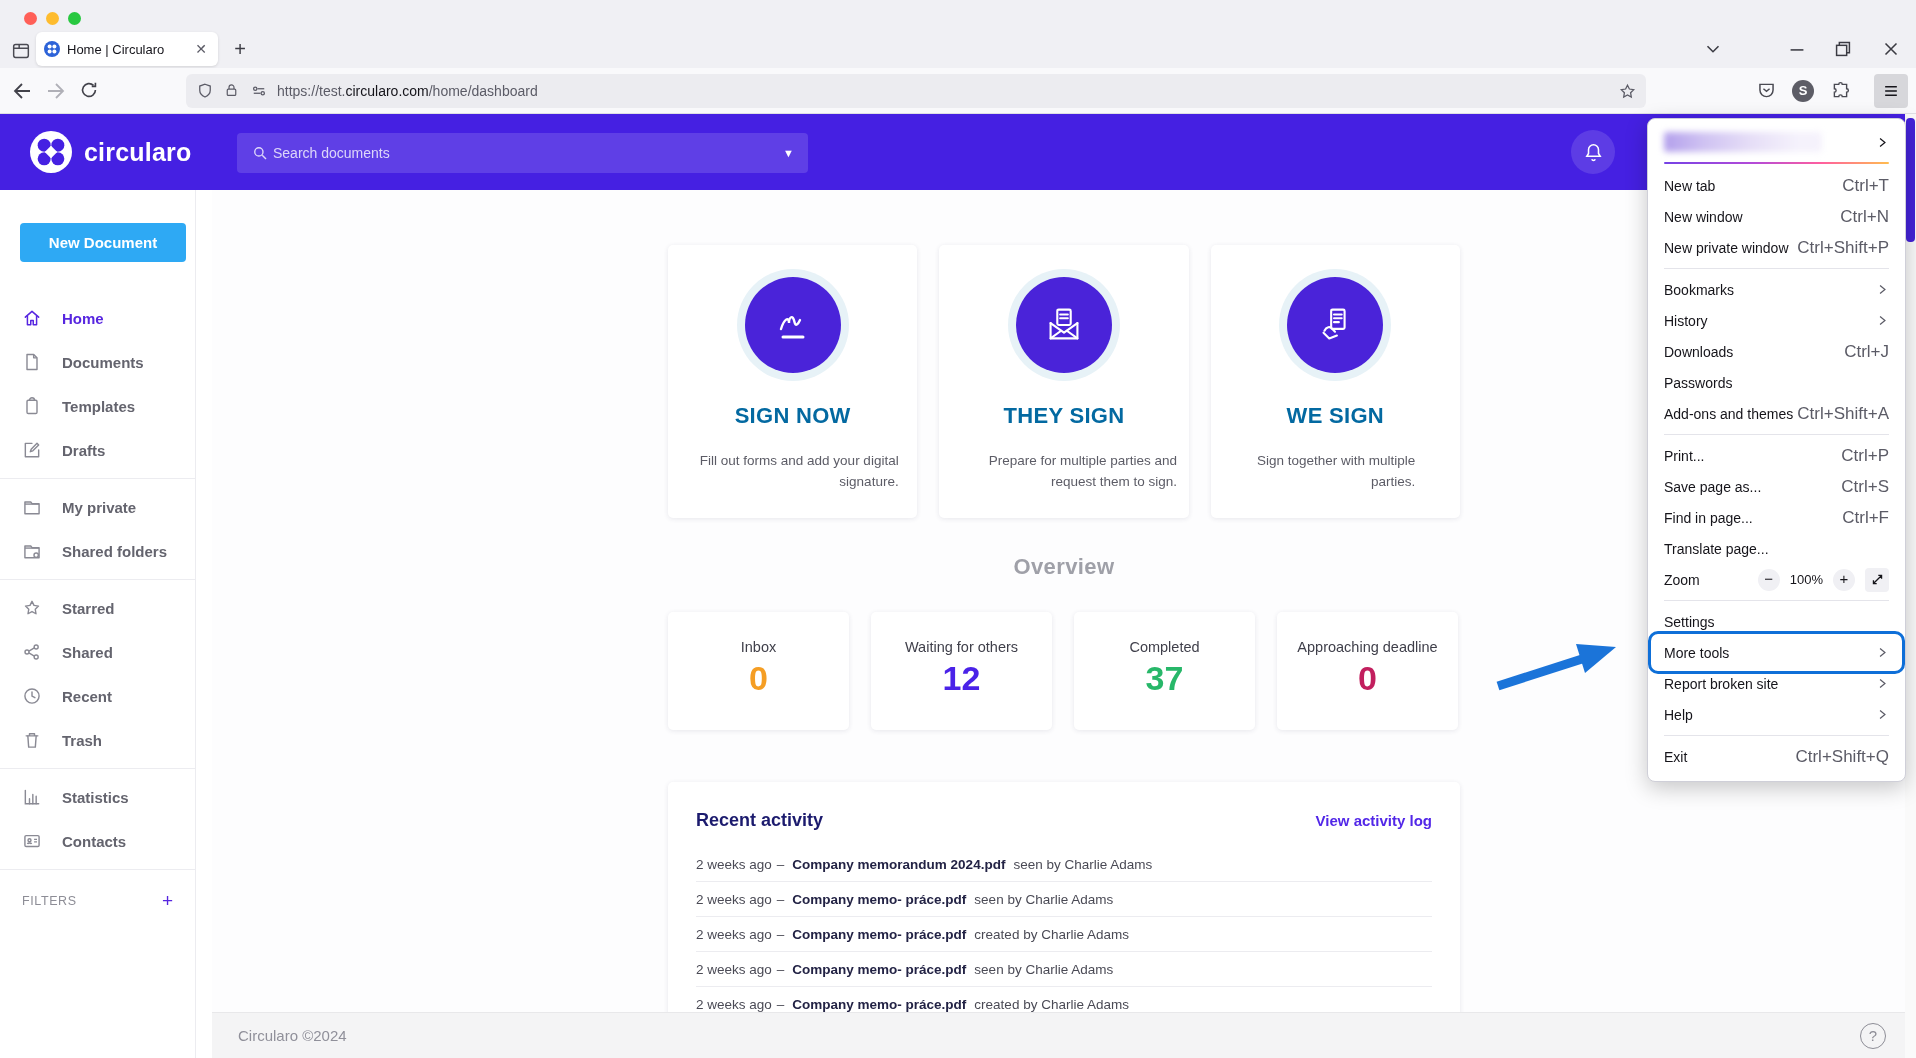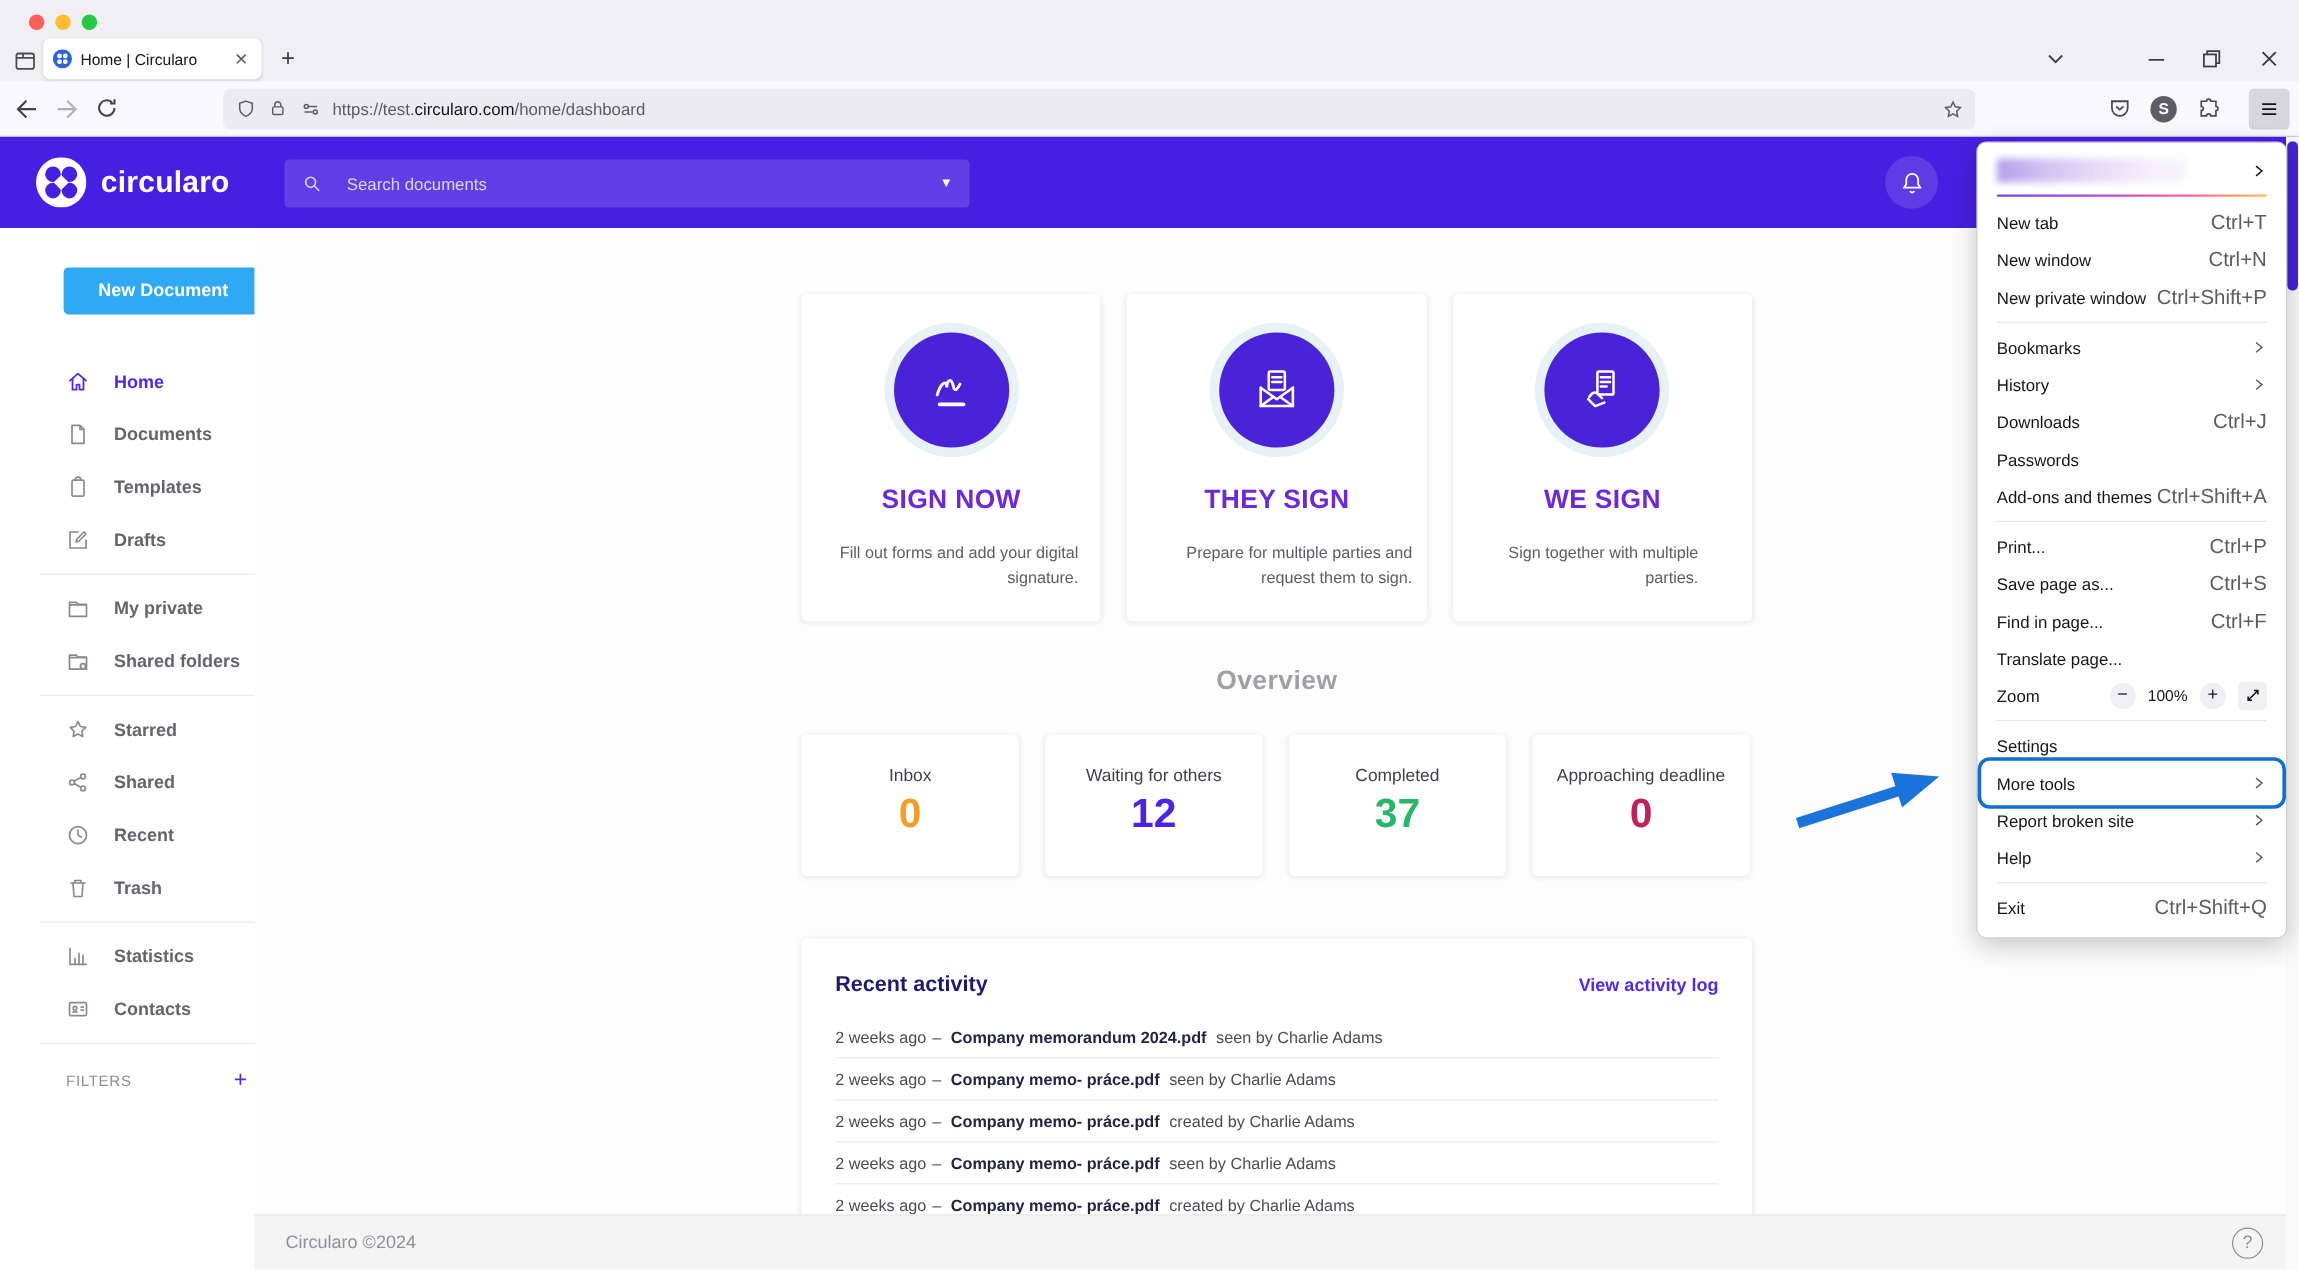--- a/index.html
+++ b/index.html
@@ -31,49 +31,49 @@
                    display:flex; align-items:center; justify-content:center; color:#15141a; }
   .toolbtn { position:absolute; top:12px; width:22px; height:22px; color:#4a4a52; }
   .s-badge { position:absolute; top:12px; width:22px; height:22px; border-radius:50%; background:#5d5d66; color:#fff;
              font-size:13px; font-weight:700; text-align:center; line-height:22px; }
 
   
   .app-header { position:absolute; top:114px; left:0; width:1916px; height:76px; background:#4520e2; display:flex; align-items:center; }
   .brand { display:flex; align-items:center; gap:12px; margin-left:30px; }
   .brand-name { color:#fff; font-size:25px; font-weight:700; letter-spacing:.2px; }
   .searchbox { position:absolute; left:237px; top:19px; width:571px; height:40px; background:rgba(255,255,255,.14);
-               border-radius:4px; display:flex; align-items:center; padding:0 14px; gap:20px; }
+               border-radius:4px; display:flex; align-items:center; padding:0 14px; gap:4px; }
   .searchbox .ph { color:rgba(255,255,255,.78); font-size:14px; flex:1; }
   .search-caret { color:#fff; font-size:11px; }
   .bell-wrap { position:absolute; left:1571px; top:16px; width:44px; height:44px; border-radius:50%;
                background:rgba(255,255,255,.13); display:flex; align-items:center; justify-content:center; color:#fff; }
 
   
-  .sidebar { position:absolute; top:190px; left:0; width:196px; bottom:0; background:#fff; border-right:1px solid #ececf0;margin-left:33px; }
+  .sidebar { position:absolute; top:190px; left:0; width:196px; bottom:0; background:#fff; border-right:1px solid #ececf0; }
   .new-doc { display:block; margin:33px 22px 0 20px; width:166px; height:39px; background:#2ea9f4; border:none; border-radius:4px;
              color:#fff; font-size:15px; font-weight:700; font-family:inherit; }
   .side-list { margin-top:34px; }
   .side-item { display:flex; align-items:center; height:44px; padding-left:22px; gap:20px; cursor:default; }
   .side-item .sico { width:20px; height:20px; color:#8a8a94; }
   .side-item .slabel { font-size:15px; font-weight:600; color:#64646e; }
   .side-item.active .sico, .side-item.active .slabel { color:#5726e0; }
   .side-sep { height:1px; background:#ececf0; margin:6px 0; }
   .filters-row { display:flex; align-items:center; justify-content:space-between; padding:14px 22px 0 22px; }
   .filters-label { font-size:12.5px; color:#8d8d96; letter-spacing:.6px; }
   .filters-plus { color:#5726e0; font-size:19px; font-weight:400; }
 
   
   .main { position:absolute; top:190px; left:212px; right:0; bottom:0; background:#fdfdfe; overflow:hidden; }
   .content-col { width:792px; margin:0 auto; padding-top:55px; }
   .cards-row { display:flex; gap:22px; }
   .action-card { width:250px; height:273px; background:#fff; border-radius:5px; box-shadow:0 1px 5px rgba(40,40,80,.10);
                  display:flex; flex-direction:column; align-items:center; padding-top:24px; }
   .ring { width:112px; height:112px; border-radius:50%; background:#e7f2f7; display:flex; align-items:center; justify-content:center; }
   .pcircle { width:96px; height:96px; border-radius:50%; background:#4a23d9; display:flex; align-items:center; justify-content:center; color:#fff; }
-  .ac-title { margin-top:22px; font-size:22px; font-weight:800; color:#6d28d9; letter-spacing:.3px; }
+  .ac-title { margin-top:22px; font-size:22px; font-weight:800; color:#0369a1; letter-spacing:.3px; }
   .ac-desc { margin-top:22px; font-size:13.5px; color:#5c5c66; text-align:right; line-height:1.55; }
   .ac-desc.w0{width:212px}.ac-desc.w1{width:160px}.ac-desc.w2{width:226px}
 
   .overview-title { margin-top:36px; text-align:center; font-size:22px; font-weight:700; color:#9fa0a8; letter-spacing:.4px; }
   .stats-row { display:flex; gap:22px; margin-top:32px; }
   .stat-card { width:181px; height:118px; background:#fff; border-radius:5px; box-shadow:0 1px 5px rgba(40,40,80,.10); text-align:center; }
   .stat-label { margin-top:27px; font-size:14.5px; color:#3f3f4a; }
   .stat-value { margin-top:4px; font-size:34px; font-weight:700; }
 
   .activity-card { margin-top:52px; height:460px; background:#fff; border-radius:5px; box-shadow:0 1px 5px rgba(40,40,80,.10);

